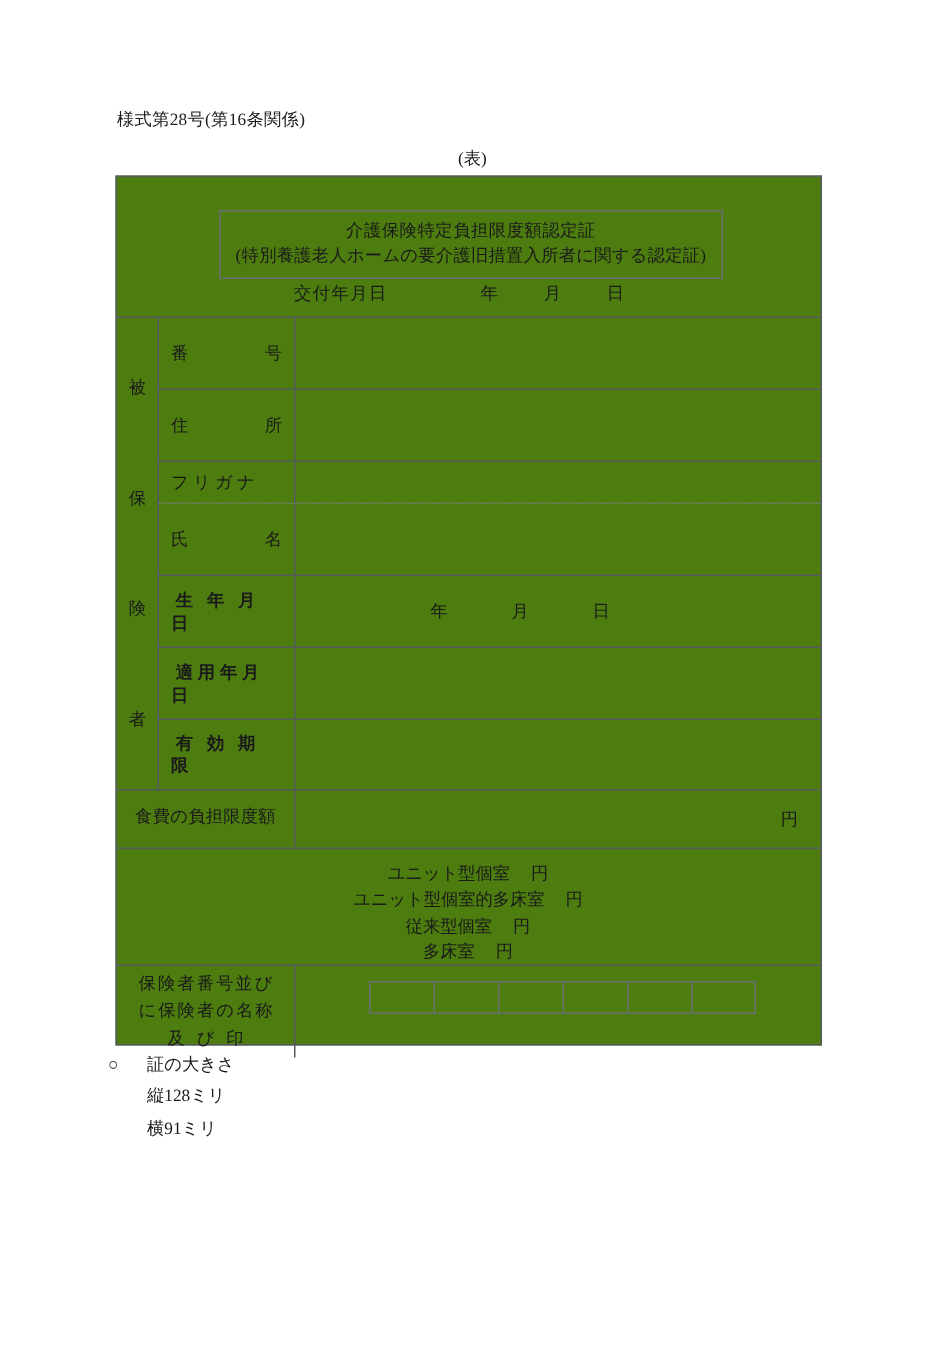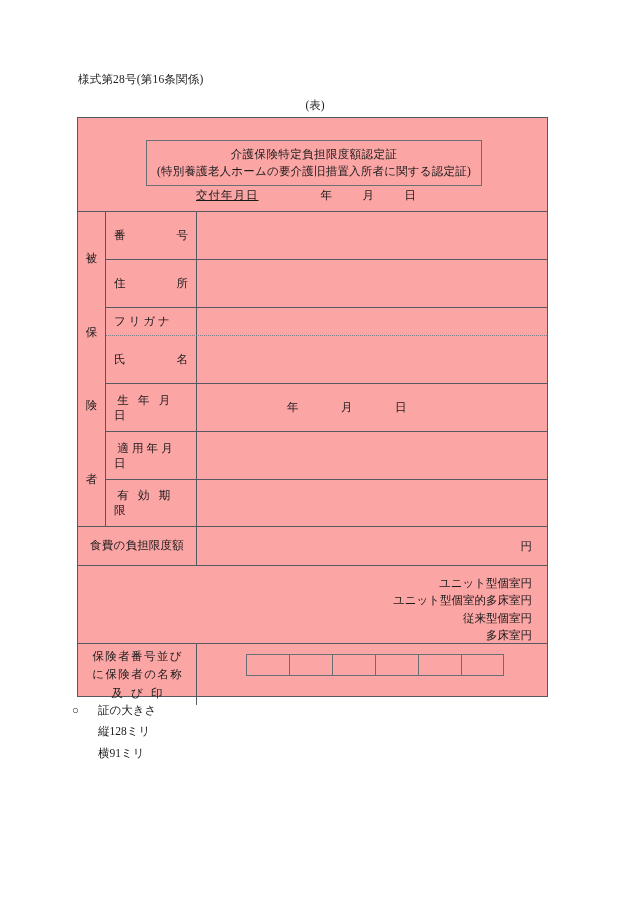--- a/index.html
+++ b/index.html
@@ -38,21 +38,21 @@
 
   
   .sheet {
     position: absolute;
     left: 77px;
     top: 117px;
     width: 471px;
     height: 580px;
     border: 1px solid #555a60;
     box-sizing: border-box;
-    background: #fca5a5;
+    background: #4d7c0f;
   }
 
   
   .title-zone {
     height: 93px;
     position: relative;
   }
   .title-box {
     position: absolute;
     left: 68px;
@@ -77,21 +77,20 @@
     left: 0;
     top: 70px;
     width: 100%;
     font-size: 11.5px;
     display: flex;
     align-items: center;
   }
   .issue-label {
     margin-left: 118px;
     letter-spacing: 1px;
-    text-decoration: underline;
   }
   .issue-ymd {
     margin-left: 62px;
     letter-spacing: 0.5px;
   }
   .issue-ymd span { display: inline-block; }
   .issue-ymd .y { margin-right: 30px; }
   .issue-ymd .m { margin-right: 30px; }
 
   
@@ -133,20 +132,21 @@
     box-sizing: border-box;
     padding: 0 8px;
   }
   .frow .lab.spread {
     justify-content: space-between;
   }
   .frow .lab.tracked {
     justify-content: center;
     letter-spacing: 3.2px;
     text-indent: 3.2px;
+    font-weight: bold;
   }
   .frow .val {
     flex: 1 1 auto;
     font-size: 11.5px;
     display: flex;
     align-items: center;
     box-sizing: border-box;
     padding: 0 14px;
   }
   .r-bango  { height: 47px; }
@@ -202,24 +202,25 @@
     padding-right: 15px;
   }
 
   .b-kyoju { height: 77px; }
   .b-kyoju .lab .ln2 { letter-spacing: 3.2px; text-indent: 3.2px; }
   .b-kyoju .body {
     padding: 9px 15px 0 14px;
   }
   .room-line {
     display: flex;
-    justify-content: flex-end;
+    justify-content: center;
     align-items: baseline;
     line-height: 1.5;
     font-size: 11.5px;
+    gap: 14px;
   }
 
   .b-hokensha { height: 61px; }
   .b-hokensha .lab {
     line-height: 1.6;
     letter-spacing: 0.2px;
   }
   .b-hokensha .lab .ln1,
   .b-hokensha .lab .ln2 { letter-spacing: 1.4px; text-indent: 1.4px; }
   .b-hokensha .lab .ln3 { letter-spacing: 8px; text-indent: 8px; }

